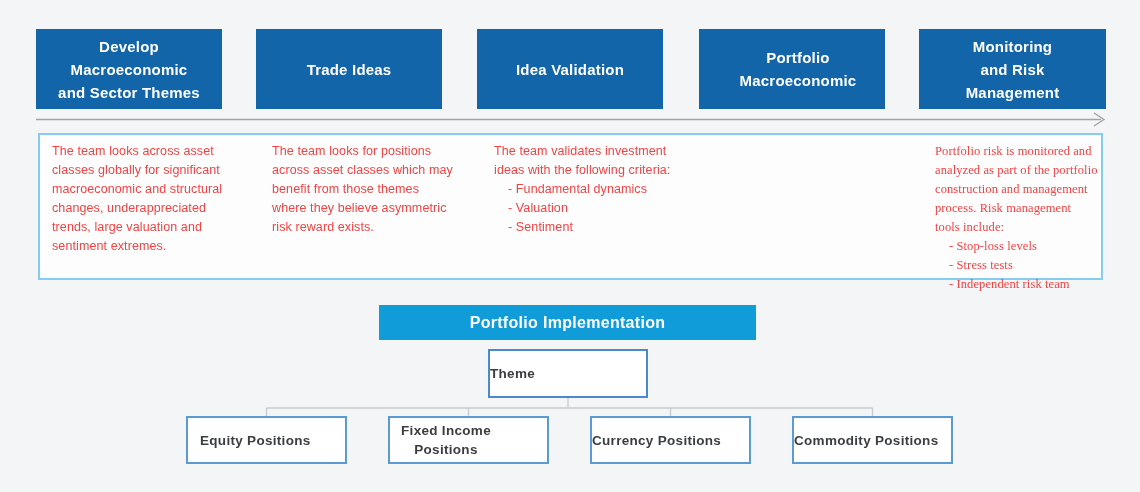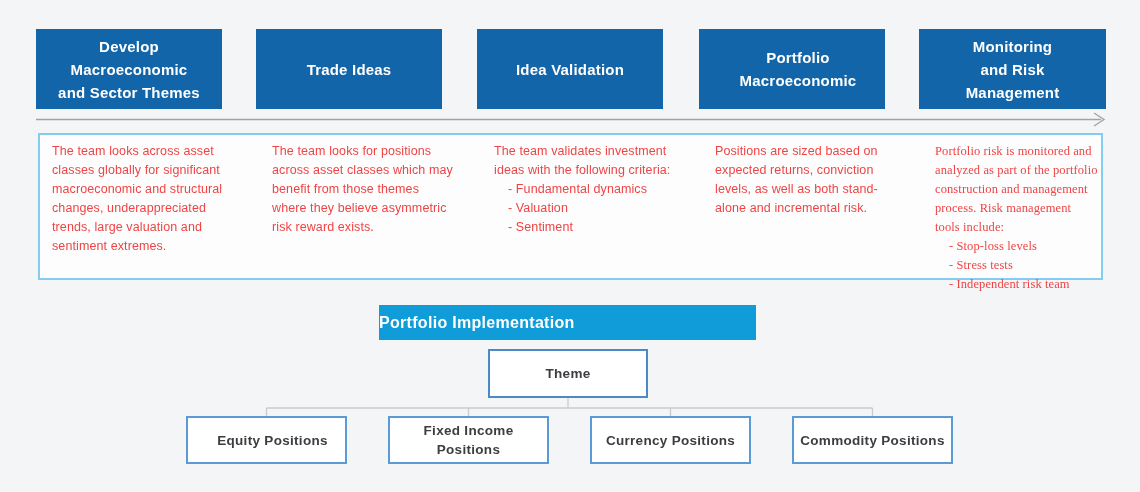--- a/index.html
+++ b/index.html
@@ -65,30 +65,30 @@
     top: 305px;
     width: 377px;
     height: 35px;
     background: #0f9cd8;
     color: #ffffff;
     font-size: 16px;
     font-weight: 700;
     letter-spacing: 0.3px;
     display: flex;
     align-items: center;
-    justify-content: flex-start;
+    justify-content: center;
   }
 
   
   .node {
     position: absolute;
     background: #ffffff;
     display: flex;
     align-items: center;
-    justify-content: center;
+    justify-content: flex-start;
     text-align: center;
     color: #3b3d40;
     font-weight: 700;
     letter-spacing: 0.3px;
   }
   .node-root {
     left: 488px;
     top: 349px;
     width: 160px;
     height: 49px;
@@ -146,23 +146,20 @@
       <p>The team looks for positions across asset classes which may benefit from those themes where they believe asymmetric risk reward exists.</p>
     </div>
     <div class="desc-col" style="left:454px; width:188px;">
       <p>The team validates investment ideas with the following criteria:</p>
       <div class="bullets">
         <div class="bullet">Fundamental dynamics</div>
         <div class="bullet">Valuation</div>
         <div class="bullet">Sentiment</div>
       </div>
     </div>
-    <div class="desc-col" style="left:675px; width:182px;">
-      <p>Positions are sized based on expected returns, conviction levels, as well as both stand-alone and incremental risk.</p>
-    </div>
     <div class="desc-col" style="left:895px; width:164px;font-family:Liberation Serif, serif;">
       <p>Portfolio risk is monitored and analyzed as part of the portfolio construction and management process. Risk management tools include:</p>
       <div class="bullets">
         <div class="bullet">Stop-loss levels</div>
         <div class="bullet">Stress tests</div>
         <div class="bullet">Independent risk team</div>
       </div>
     </div>
   </div>
 

